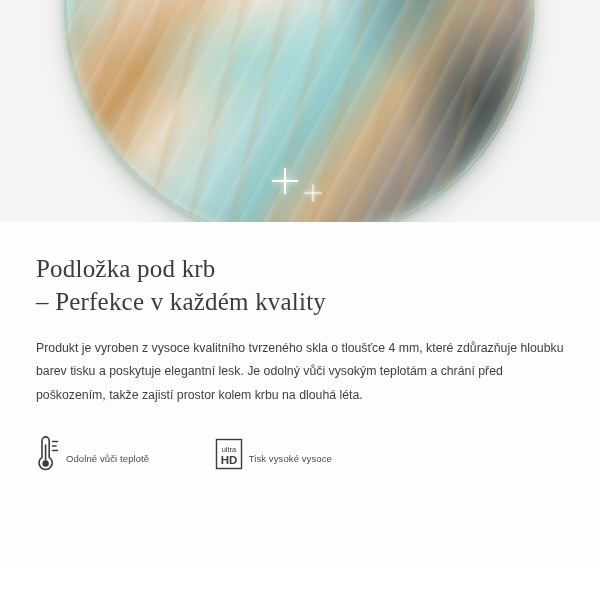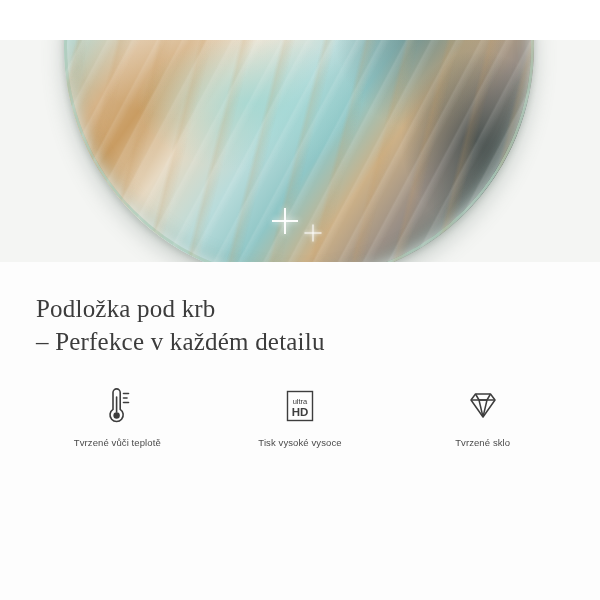--- a/index.html
+++ b/index.html
@@ -12,21 +12,20 @@
     background: #ffffff;
     font-family: "Liberation Sans", sans-serif;
     overflow: hidden;
   }
   .page {
     position: relative;
     width: 600px;
     height: 561px;
     background: #fdfdfd;
     overflow: hidden;
-    margin-top: 40px;
   }
 
   
   .hero {
     position: relative;
     width: 600px;
     height: 222px;
     overflow: hidden;
     background: #f3f4f2;
   }
@@ -145,21 +144,21 @@
   
   .features {
     margin-top: 24px;
     padding: 0 26px;
     display: grid;
     grid-template-columns: repeat(3, 1fr);
     row-gap: 14px;
   }
   .feature {
     display: flex;
-    flex-direction: column;
+    flex-direction: row;
     align-items: center;
     justify-content: flex-start;
     text-align: center;
   }
   .feature-icon {
     height: 46px;
     display: flex;
     align-items: center;
     justify-content: center;
   }
@@ -181,61 +180,50 @@
     <div class="board">
       <div class="board-edge"></div>
     </div>
     <div class="sparkle s1"></div>
     <div class="sparkle s2"></div>
   </div>
 
   <div class="content">
     <h1 class="headline">
       <span>Podložka pod krb</span>
-      <span class="line2">– Perfekce v každém detailu</span>
+      <span class="line2">– Perfekce v každém kvality</span>
     </h1>
+    <p class="paragraph">Produkt je vyroben z vysoce kvalitního tvrzeného skla o tloušťce 4 mm, které zdůrazňuje hloubku barev tisku a poskytuje elegantní lesk. Je odolný vůči vysokým teplotám a chrání před poškozením, takže zajistí prostor kolem krbu na dlouhá léta.</p>
   </div>
 
   <div class="features">
 
     <div class="feature">
       <div class="feature-icon">
         <svg width="40" height="44" viewBox="0 0 40 44" fill="none" stroke="#3d3d3d" stroke-width="1.6" stroke-linecap="round">
           <path d="M16 8.5a3.6 3.6 0 0 1 7.2 0v16.8a6.6 6.6 0 1 1-7.2 0z"></path>
           <line x1="19.6" y1="13" x2="19.6" y2="28"></line>
           <circle cx="19.6" cy="31.5" r="3.2" fill="#3d3d3d" stroke="none"></circle>
           <line x1="26.5" y1="9.5" x2="31.5" y2="9.5"></line>
           <line x1="26.5" y1="14" x2="30" y2="14"></line>
           <line x1="26.5" y1="18.5" x2="31.5" y2="18.5"></line>
         </svg>
       </div>
-      <div class="feature-label">Tvrzené vůči teplotě</div>
+      <div class="feature-label">Odolné vůči teplotě</div>
     </div>
 
     <div class="feature">
       <div class="feature-icon">
         <svg width="40" height="42" viewBox="0 0 40 42">
           <rect x="7.5" y="6.5" width="25" height="29" fill="none" stroke="#3d3d3d" stroke-width="1.4"></rect>
           <text x="20" y="19" text-anchor="middle" font-family="Liberation Sans, sans-serif" font-size="7.5" fill="#3d3d3d">ultra</text>
           <text x="20" y="31" text-anchor="middle" font-family="Liberation Sans, sans-serif" font-size="11.5" font-weight="bold" fill="#3d3d3d">HD</text>
         </svg>
       </div>
       <div class="feature-label">Tisk vysoké vysoce</div>
     </div>
 
 
-    <div class="feature">
-      <div class="feature-icon">
-        <svg width="42" height="40" viewBox="0 0 42 40" fill="none" stroke="#3d3d3d" stroke-width="1.5" stroke-linejoin="round">
-          <path d="M9 14 L13.5 8 h15 L33 14 L21 31 z"></path>
-          <path d="M9 14 h24"></path>
-          <path d="M13.5 8 L17 14 L21 31"></path>
-          <path d="M28.5 8 L25 14 L21 31"></path>
-          <path d="M17 14 h8"></path>
-        </svg>
-      </div>
-      <div class="feature-label">Tvrzené sklo</div>
-    </div>
 
 
 
   </div>
 </div>
 
 </body></html>

